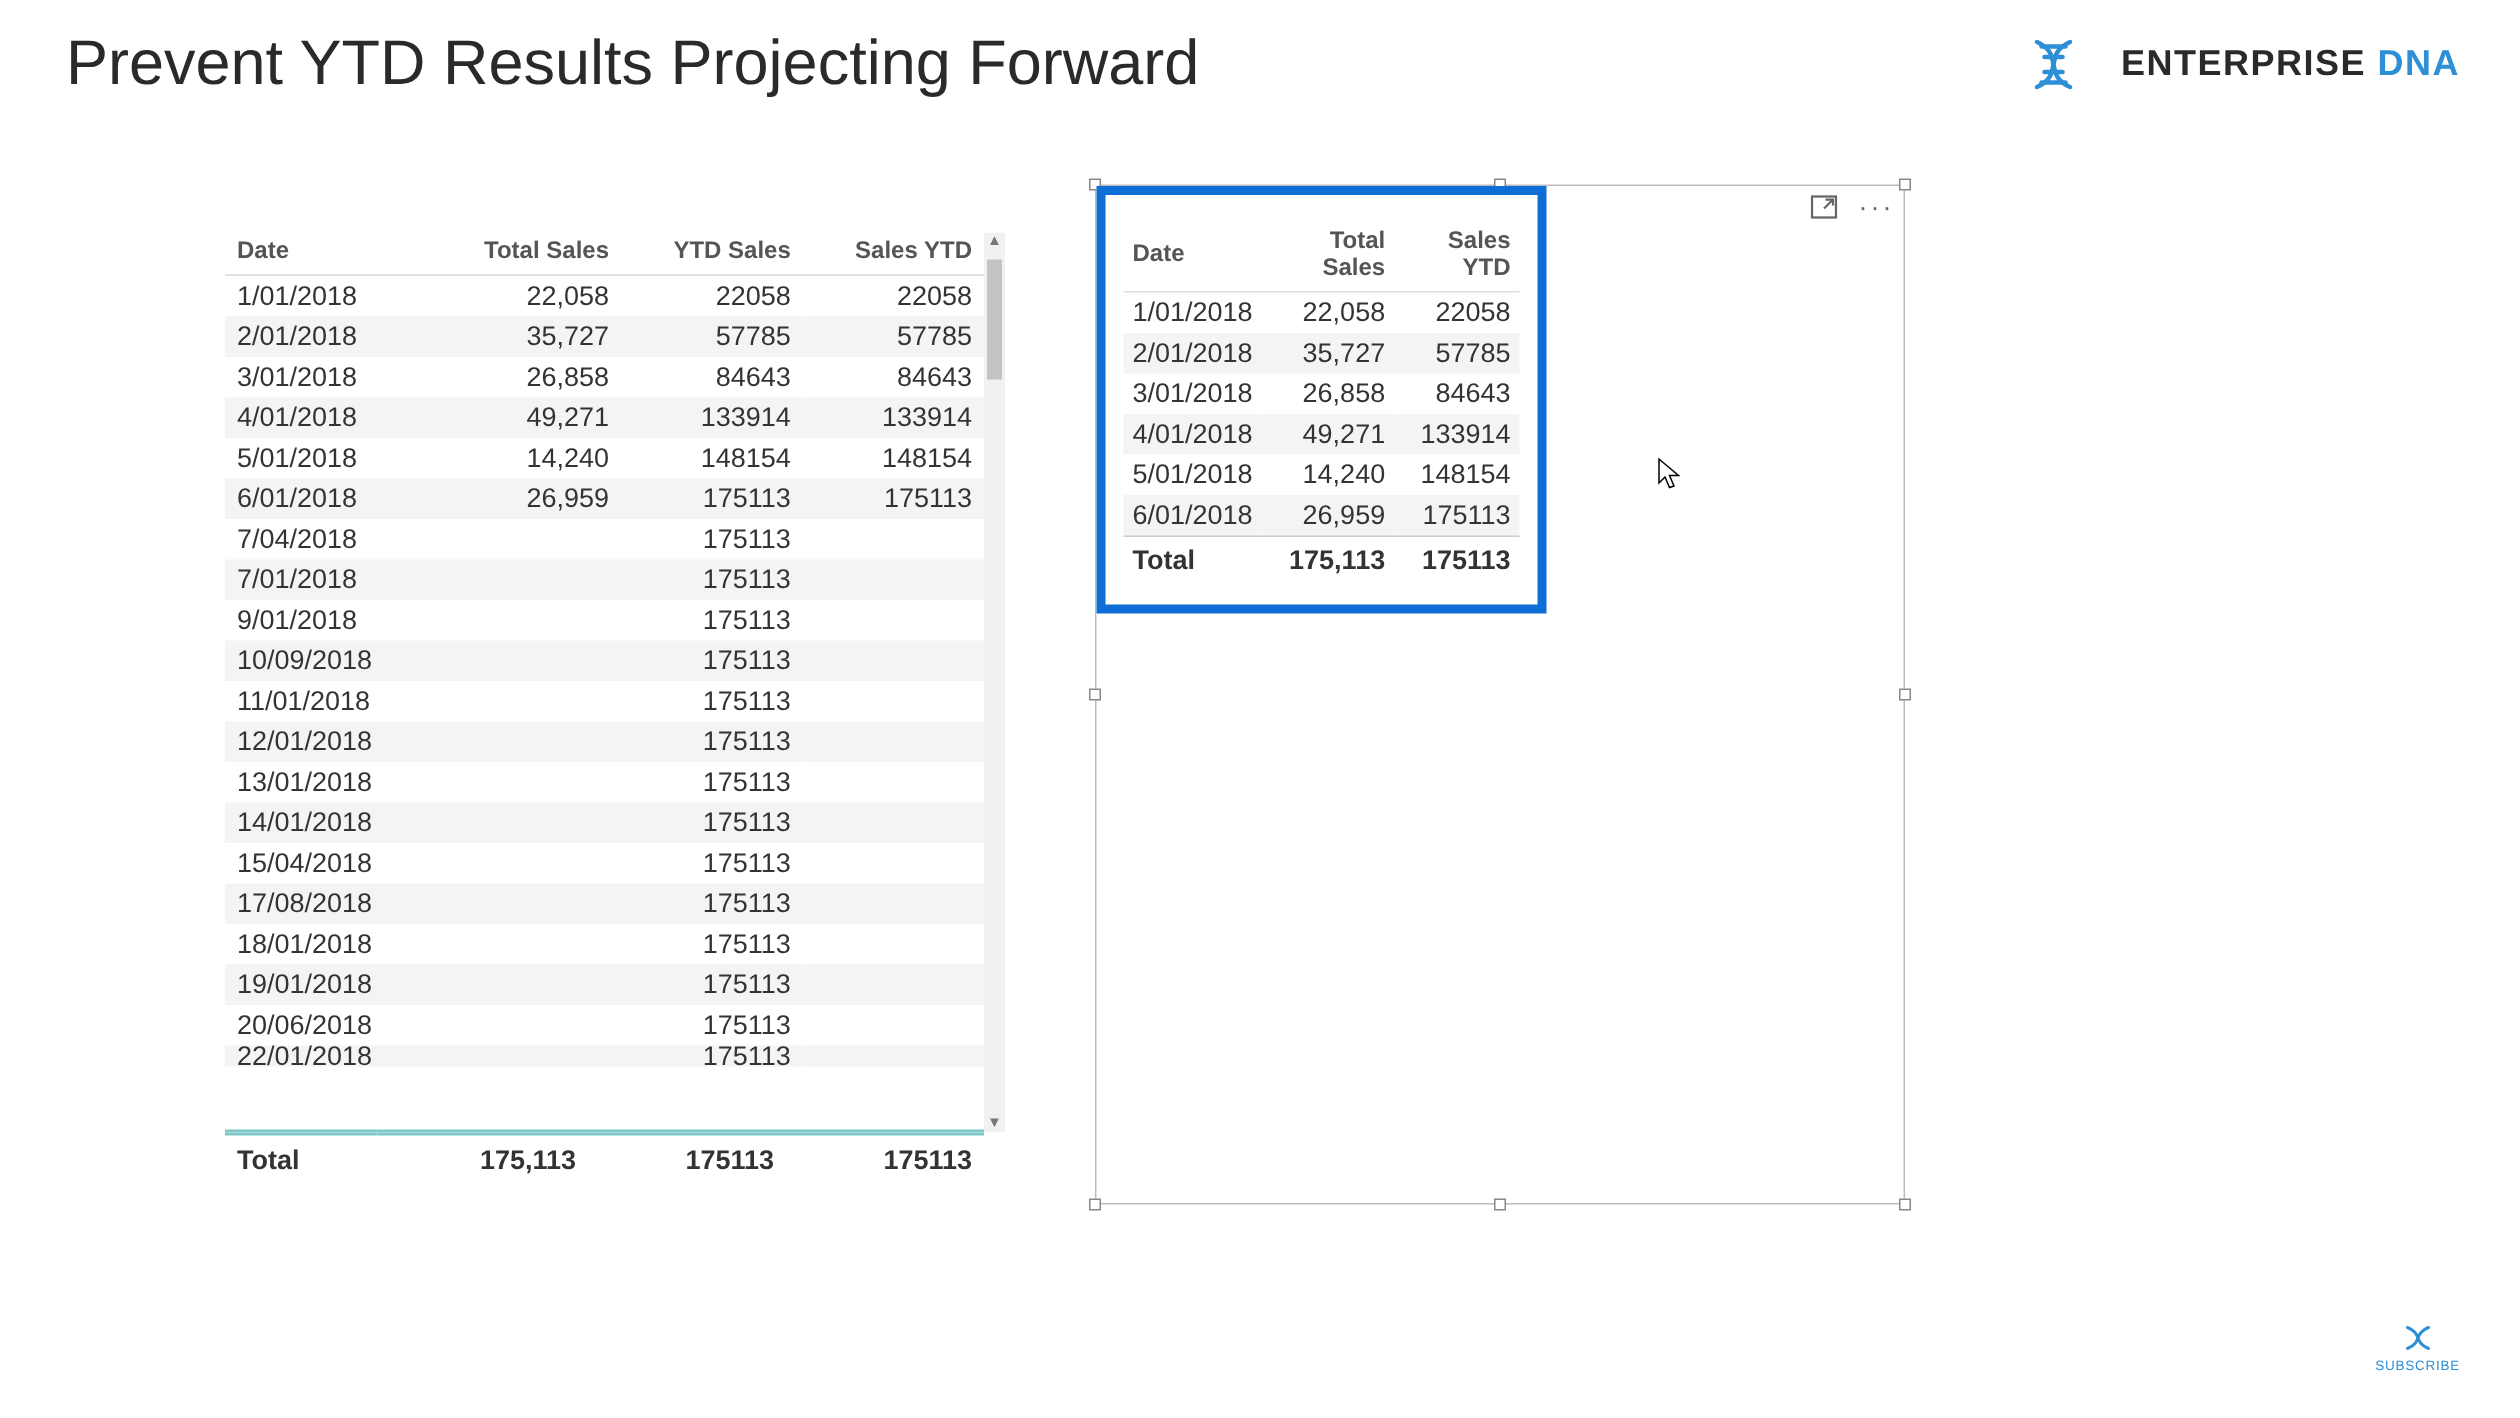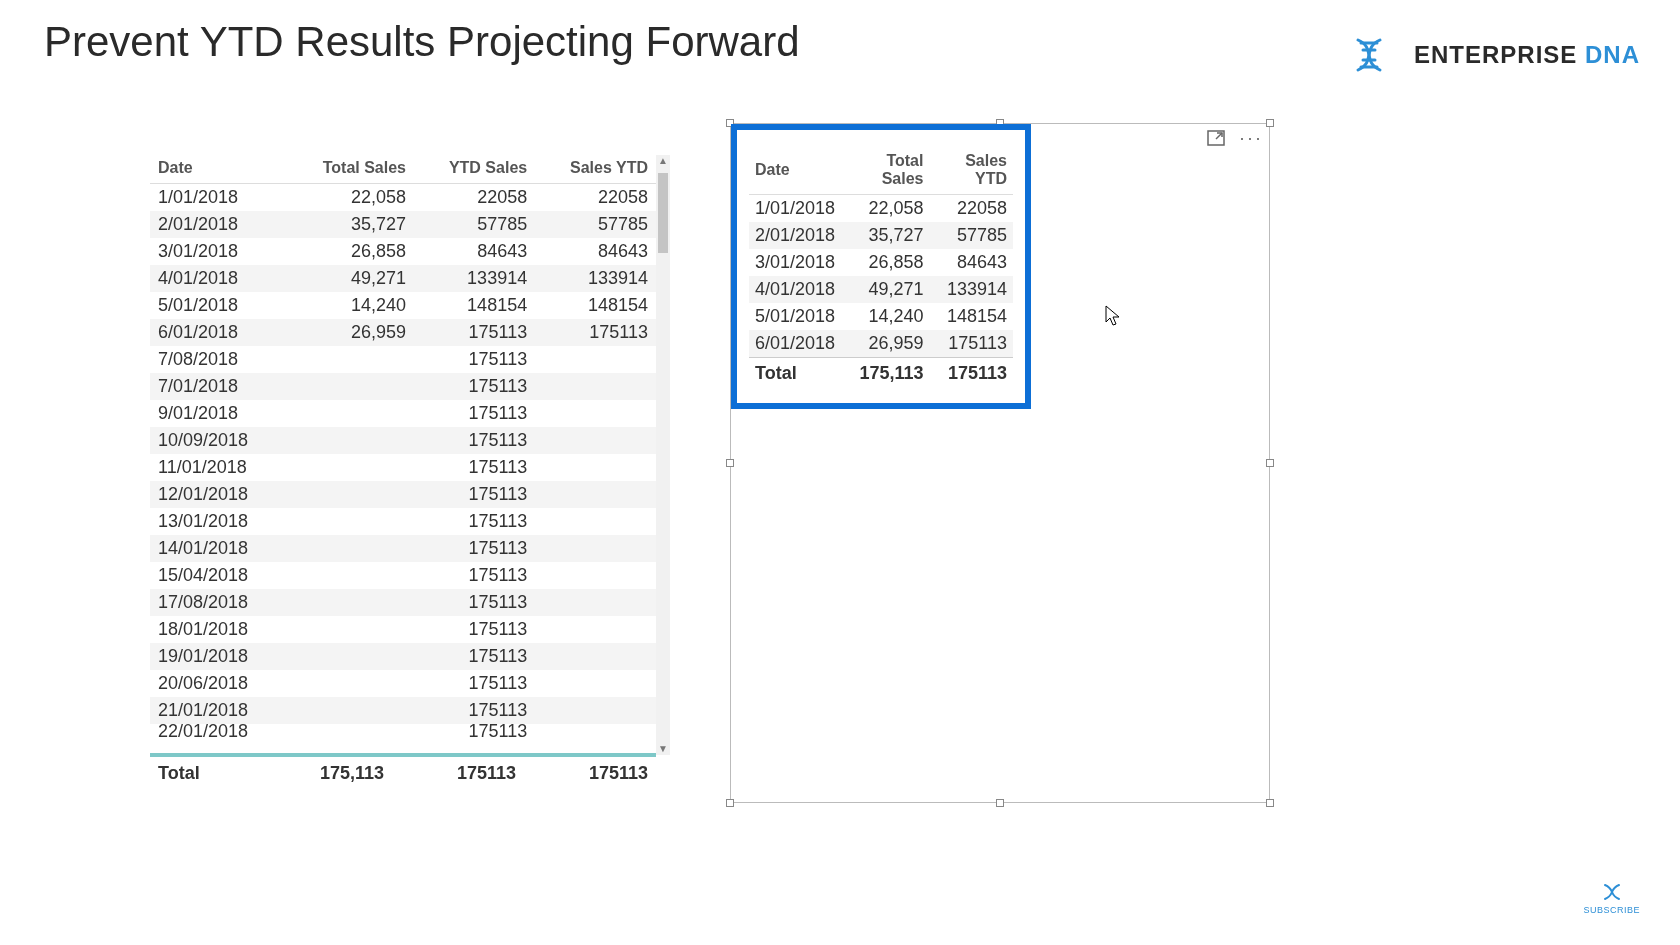--- a/index.html
+++ b/index.html
@@ -15,21 +15,21 @@
     position: absolute;
     left: 0; top: 18px;
     font-size: 42px;
     font-weight: 400;
     color: #2a2a2a;
     letter-spacing: 0px;
     margin-left: 44px;
   }
   .brand {
     position: absolute;
-    right: 40px; top: 34px;
+    right: 40px; top: 22px;
     display: flex; align-items: center; gap: 24px; justify-content: space-between;
   }
   .brand-text { font-size: 24px; font-weight: 800; color: #2a2a2a; letter-spacing: 1px; }
   .brand-text .accent { color: #2d8fd6; font-weight: 800; }
   .brand-icon svg { display:block; }
 
   
   .visual-left {
     position: absolute;
     left: 150px; top: 155px;
@@ -235,21 +235,21 @@
               <td class="num">148154</td>
               <td class="num">148154</td>
             </tr>
             <tr>
               <td>6/01/2018</td>
               <td class="num">26,959</td>
               <td class="num">175113</td>
               <td class="num">175113</td>
             </tr>
             <tr>
-              <td>7/08/2018</td>
+              <td>7/04/2018</td>
               <td class="num"></td>
               <td class="num">175113</td>
               <td class="num"></td>
             </tr>
             <tr>
               <td>7/01/2018</td>
               <td class="num"></td>
               <td class="num">175113</td>
               <td class="num"></td>
             </tr>
@@ -308,26 +308,20 @@
               <td class="num"></td>
             </tr>
             <tr>
               <td>19/01/2018</td>
               <td class="num"></td>
               <td class="num">175113</td>
               <td class="num"></td>
             </tr>
             <tr>
               <td>20/06/2018</td>
-              <td class="num"></td>
-              <td class="num">175113</td>
-              <td class="num"></td>
-            </tr>
-            <tr>
-              <td>21/01/2018</td>
               <td class="num"></td>
               <td class="num">175113</td>
               <td class="num"></td>
             </tr>
             <tr class="last-row">
               <td>22/01/2018</td>
               <td class="num"></td>
               <td class="num">175113</td>
               <td class="num"></td>
             </tr>

